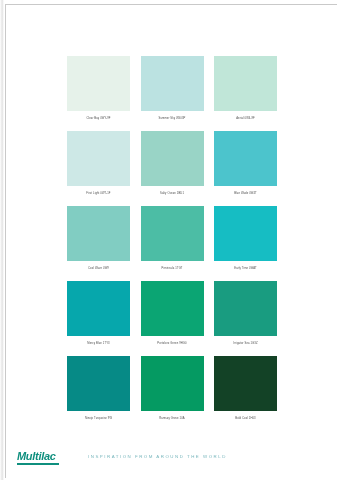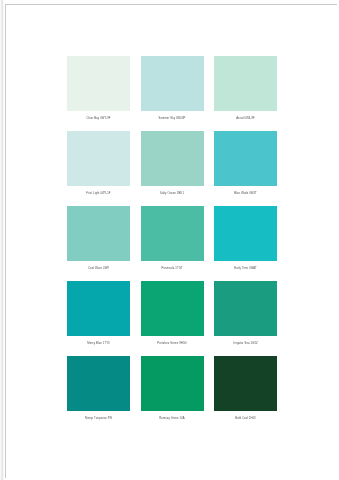--- a/index.html
+++ b/index.html
@@ -196,14 +196,21 @@
         <span class="swatch-caption">Ramsay Grove 10A</span>
       </div>
       <div class="swatch-cell">
         <span class="swatch-chip" style="background: rgb(19, 66, 38);"></span>
         <span class="swatch-caption">Bold Cool 1H03</span>
       </div>
     </div>
 
   </div>
 
+  <div class="footer">
+    <div class="brand-logo">
+      <span>Multilac</span>
+      <span class="swoosh"></span>
+    </div>
+    <div class="tagline">INSPIRATION FROM AROUND THE WORLD</div>
+  </div>
 
 </div>
 
 </body></html>

